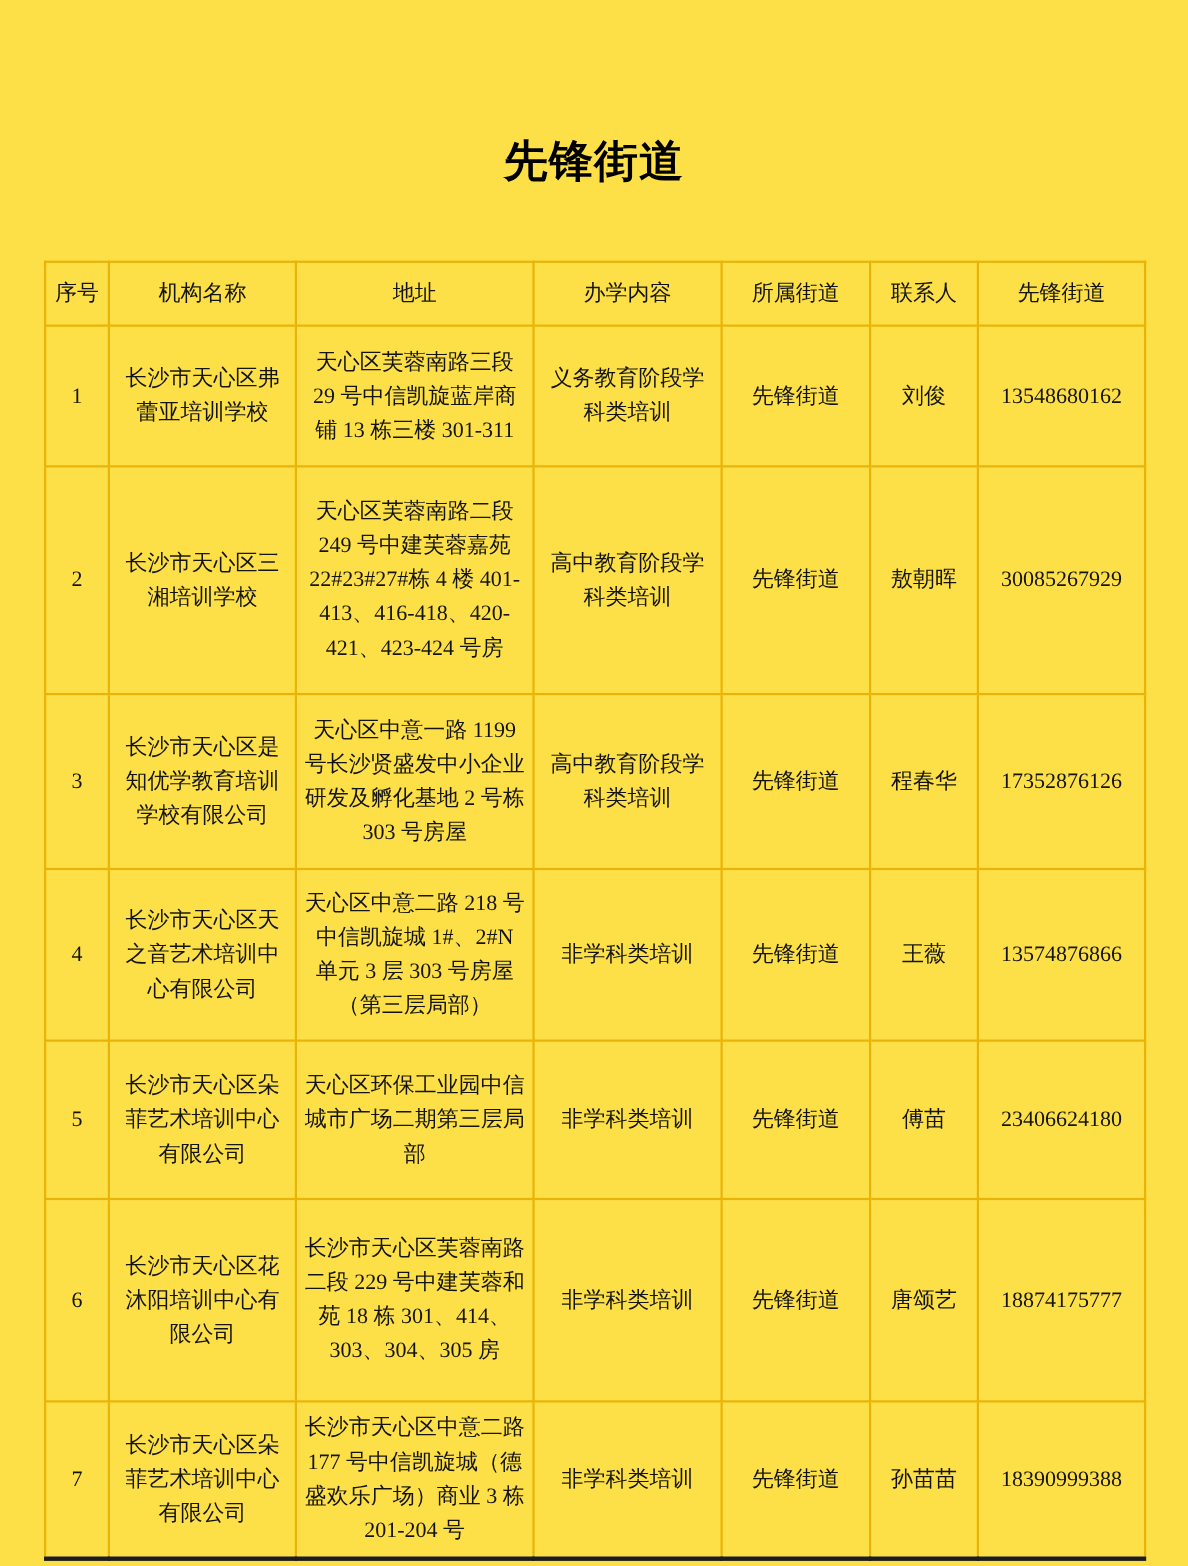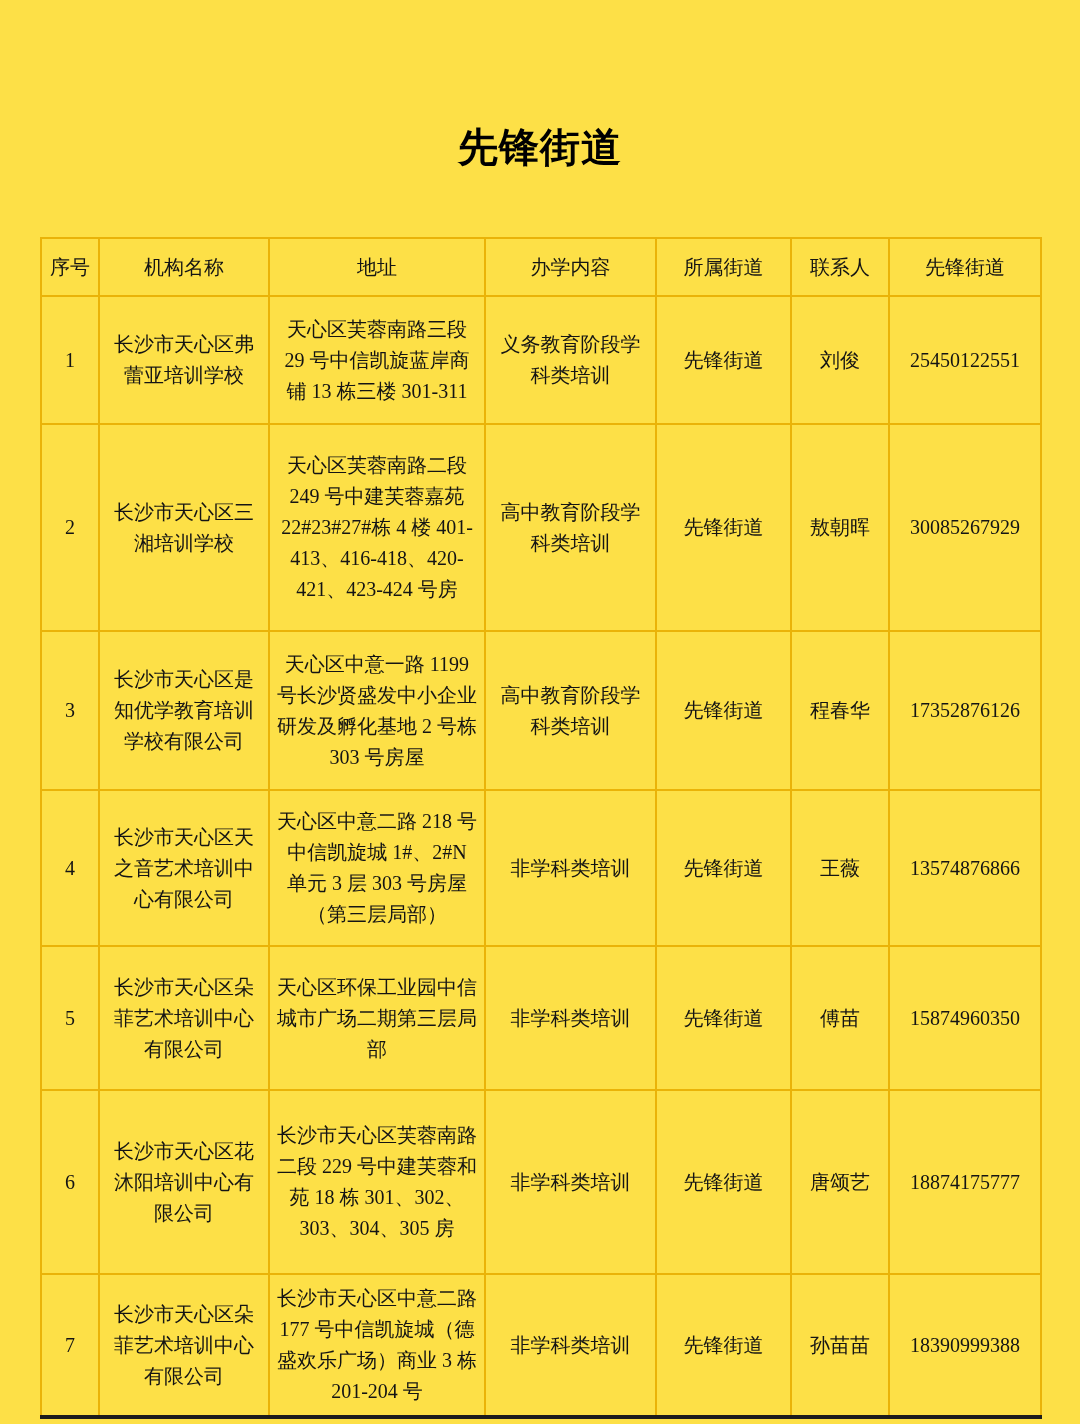--- a/index.html
+++ b/index.html
@@ -97,21 +97,21 @@
       </tr>
     </thead>
     <tbody>
       <tr>
         <td class="c-no">1</td>
         <td class="c-name">长沙市天心区弗蕾亚培训学校</td>
         <td class="c-addr">天心区芙蓉南路三段 29 号中信凯旋蓝岸商铺 13 栋三楼 301-311</td>
         <td class="c-content">义务教育阶段学科类培训</td>
         <td class="c-street">先锋街道</td>
         <td class="c-contact">刘俊</td>
-        <td class="c-phone">25450122551</td>
+        <td class="c-phone">13548680162</td>
       </tr>
       <tr>
         <td class="c-no">2</td>
         <td class="c-name">长沙市天心区三湘培训学校</td>
         <td class="c-addr">天心区芙蓉南路二段 249 号中建芙蓉嘉苑 22#23#27#栋 4 楼 401-413、416-418、420-421、423-424 号房</td>
         <td class="c-content">高中教育阶段学科类培训</td>
         <td class="c-street">先锋街道</td>
         <td class="c-contact">敖朝晖</td>
         <td class="c-phone">30085267929</td>
       </tr>
@@ -133,26 +133,26 @@
         <td class="c-contact">王薇</td>
         <td class="c-phone">13574876866</td>
       </tr>
       <tr>
         <td class="c-no">5</td>
         <td class="c-name">长沙市天心区朵菲艺术培训中心有限公司</td>
         <td class="c-addr">天心区环保工业园中信城市广场二期第三层局部</td>
         <td class="c-content">非学科类培训</td>
         <td class="c-street">先锋街道</td>
         <td class="c-contact">傅苗</td>
-        <td class="c-phone">15874960350</td>
+        <td class="c-phone">23406624180</td>
       </tr>
       <tr>
         <td class="c-no">6</td>
         <td class="c-name">长沙市天心区花沐阳培训中心有限公司</td>
-        <td class="c-addr">长沙市天心区芙蓉南路二段 229 号中建芙蓉和苑 18 栋 301、302、303、304、305 房</td>
+        <td class="c-addr">长沙市天心区芙蓉南路二段 229 号中建芙蓉和苑 18 栋 301、414、303、304、305 房</td>
         <td class="c-content">非学科类培训</td>
         <td class="c-street">先锋街道</td>
         <td class="c-contact">唐颂艺</td>
         <td class="c-phone">18874175777</td>
       </tr>
       <tr>
         <td class="c-no">7</td>
         <td class="c-name">长沙市天心区朵菲艺术培训中心有限公司</td>
         <td class="c-addr">长沙市天心区中意二路 177 号中信凯旋城（德盛欢乐广场）商业 3 栋 201-204 号</td>
         <td class="c-content">非学科类培训</td>

